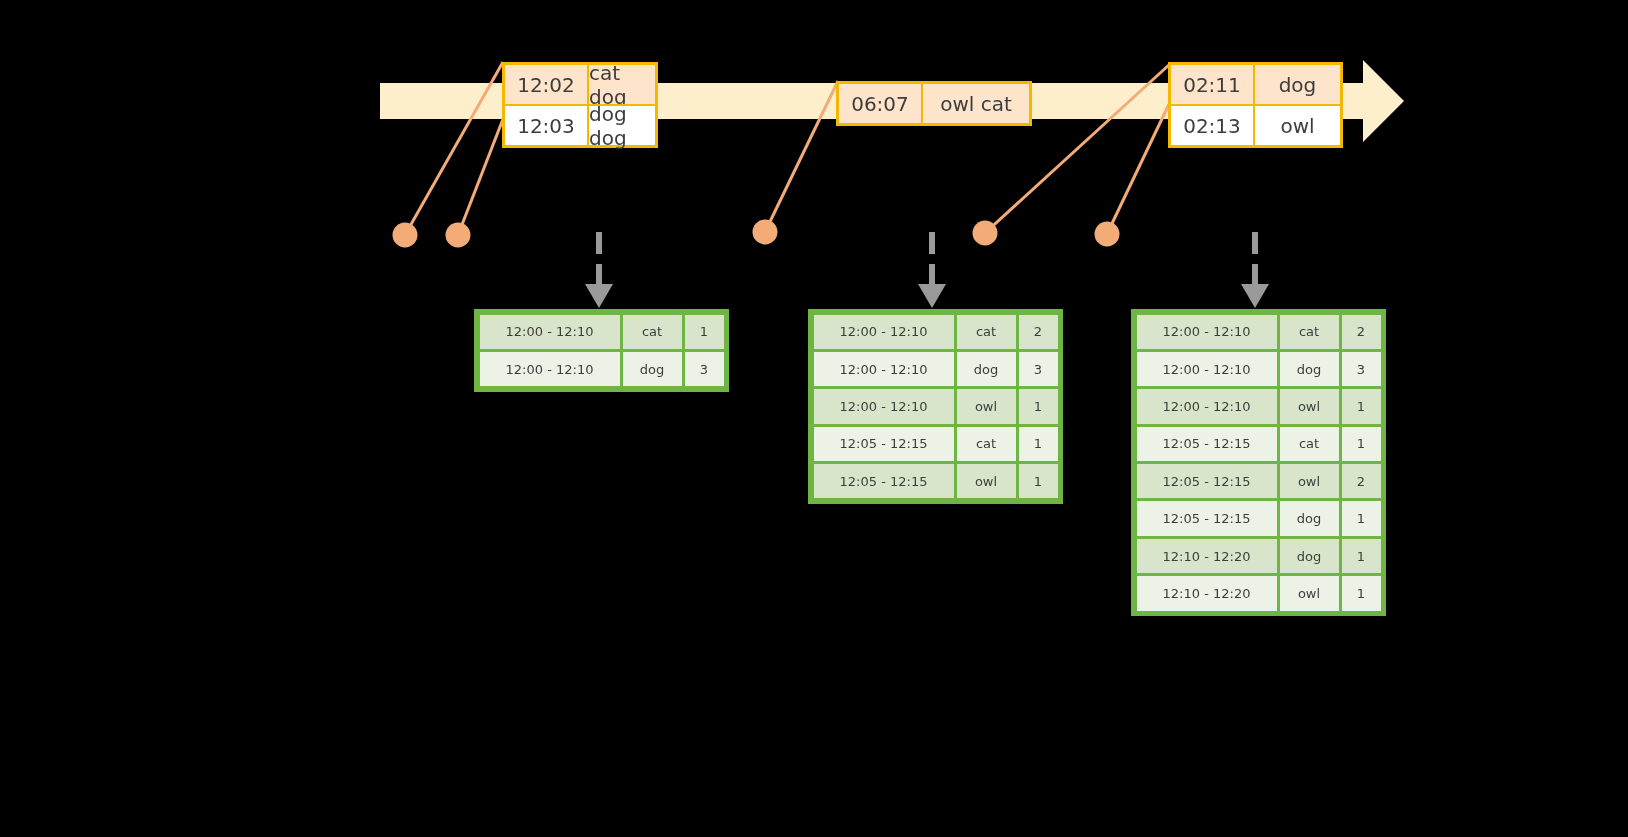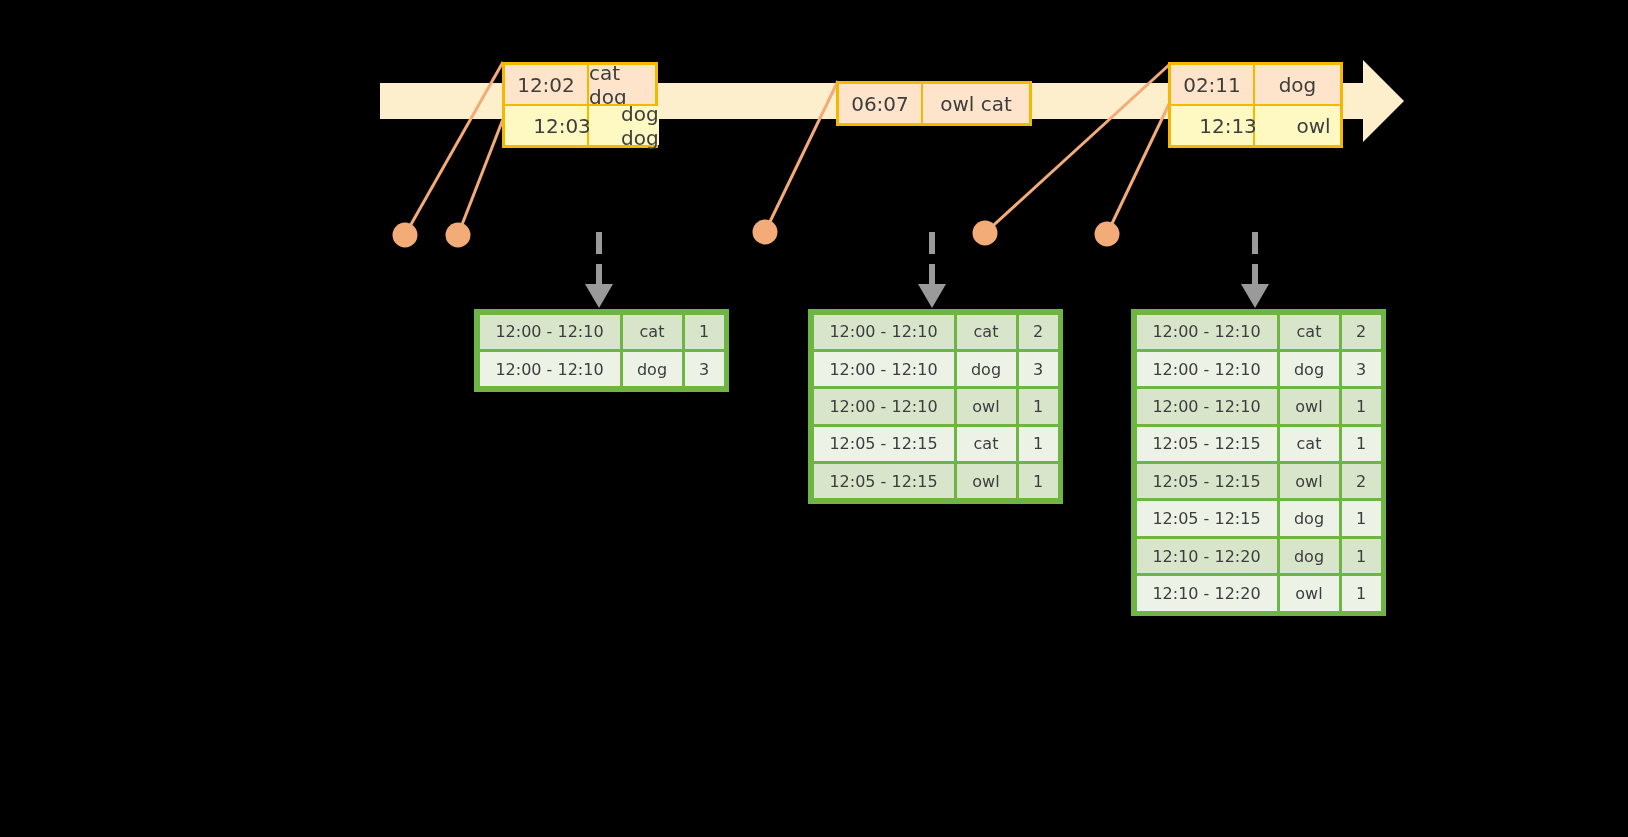--- a/index.html
+++ b/index.html
@@ -7,34 +7,34 @@
        font-family:"DejaVu Sans","Liberation Sans",sans-serif;}
   #stage{position:absolute;left:0;top:0;width:1628px;height:837px;}
   svg.layer{position:absolute;left:0;top:0;width:1628px;height:837px;pointer-events:none;}
 
   
   .evt-group{position:absolute;border:3px solid #F5B800;box-sizing:border-box;
              display:flex;flex-direction:column;z-index:5;}
   .evt-row{display:flex;height:39px;}
   .evt-row + .evt-row{border-top:2px solid #F5B800;}
   .evt-row.shade .evt-cell{background:#FDE4CA;}
-  .evt-row.plain .evt-cell{background:#fef9c3;padding-left:32px;}
+  .evt-row.plain .evt-cell{background:#ffffff;}
   .evt-cell{display:flex;align-items:center;justify-content:center;
             font-size:20px;color:#3d3d3d;box-sizing:border-box;}
   .evt-time{width:84px;border-right:2px solid #F5B800;}
   .evt-words{flex:1;}
 
   
   .res-table{position:absolute;border:4px solid #6EB544;box-sizing:border-box;
              background:#6EB544;z-index:5;}
   .res-row{display:flex;height:37.4px;box-sizing:border-box;}
   .res-row.a .res-cell{background:#D9E5CB;}
   .res-row.b .res-cell{background:#EDF2E7;}
   .res-cell{display:flex;align-items:center;justify-content:center;
-            font-size:16px;color:#3d3d3d;box-sizing:border-box;
+            font-size:13px;color:#3d3d3d;box-sizing:border-box;
             margin:1.5px;}
   .c-range{width:auto;}
   .c-key{}
   .c-cnt{}
 </style>
 </head>
 <body>
 
 <div id="stage">
 
@@ -82,21 +82,21 @@
           <div class="evt-cell evt-time">06:07</div>
           <div class="evt-cell evt-words">owl cat</div>
         </div>
       </div>
       <div class="evt-group" style="left: 1168px; top: 62px; width: 175px;">
         <div class="evt-row shade">
           <div class="evt-cell evt-time">02:11</div>
           <div class="evt-cell evt-words">dog</div>
         </div>
         <div class="evt-row plain">
-          <div class="evt-cell evt-time">12:13</div>
+          <div class="evt-cell evt-time">02:13</div>
           <div class="evt-cell evt-words">owl</div>
         </div>
       </div>
     </div>
   <div id="result-tables">
       <div class="res-table" style="left: 474px; top: 309px; width: 255px;">
         <div class="res-row a">
           <div class="res-cell c-range" style="width: 140px;">12:00 - 12:10</div>
           <div class="res-cell c-key" style="width: 59px;">cat</div>
           <div class="res-cell c-cnt" style="width: 39px;">1</div>

